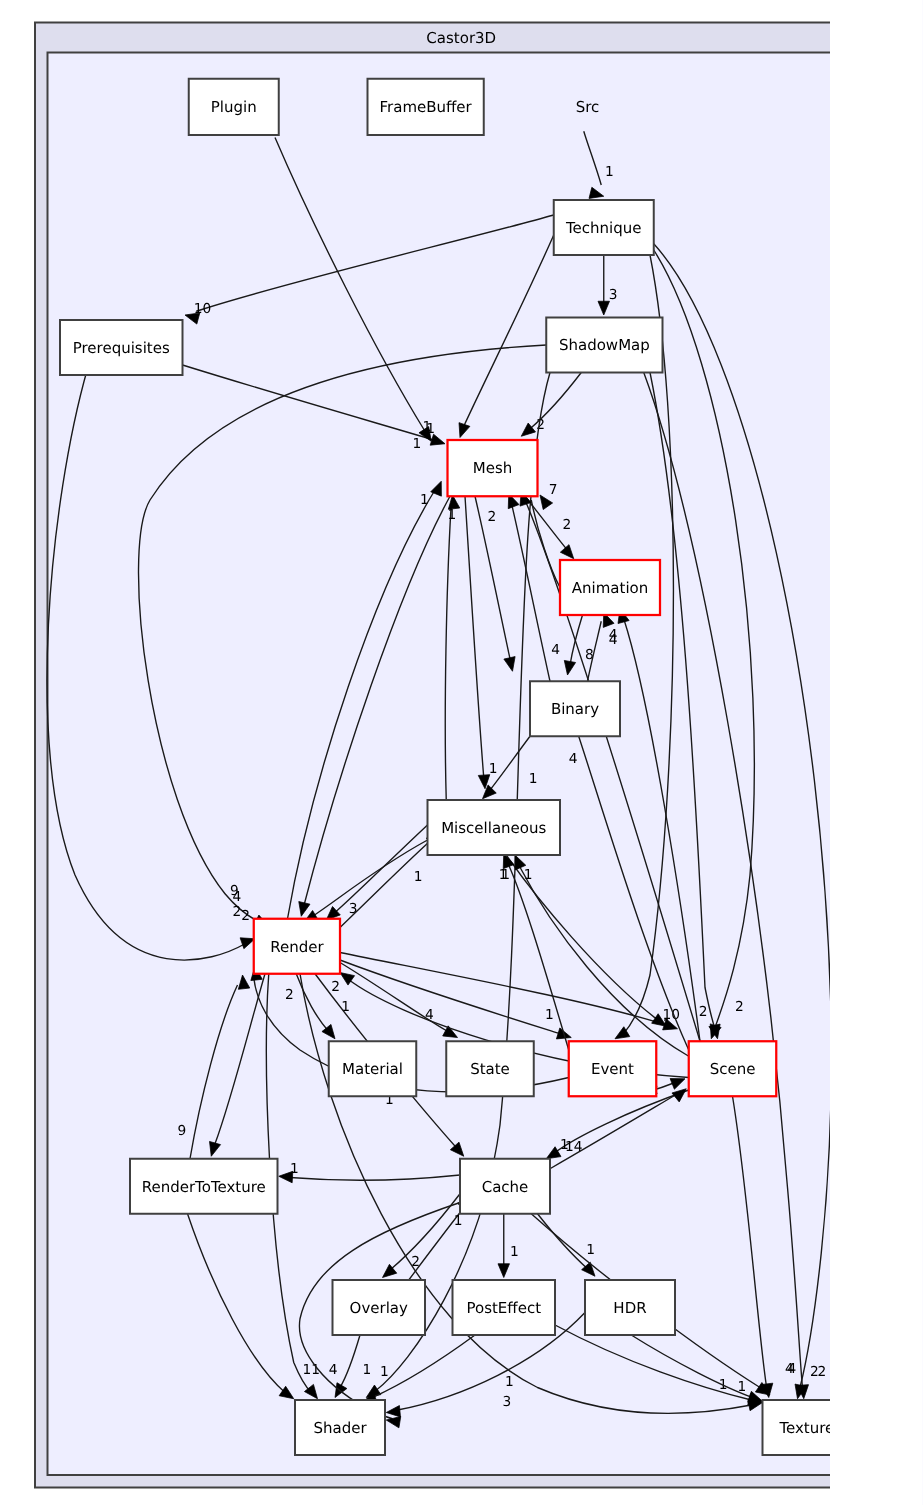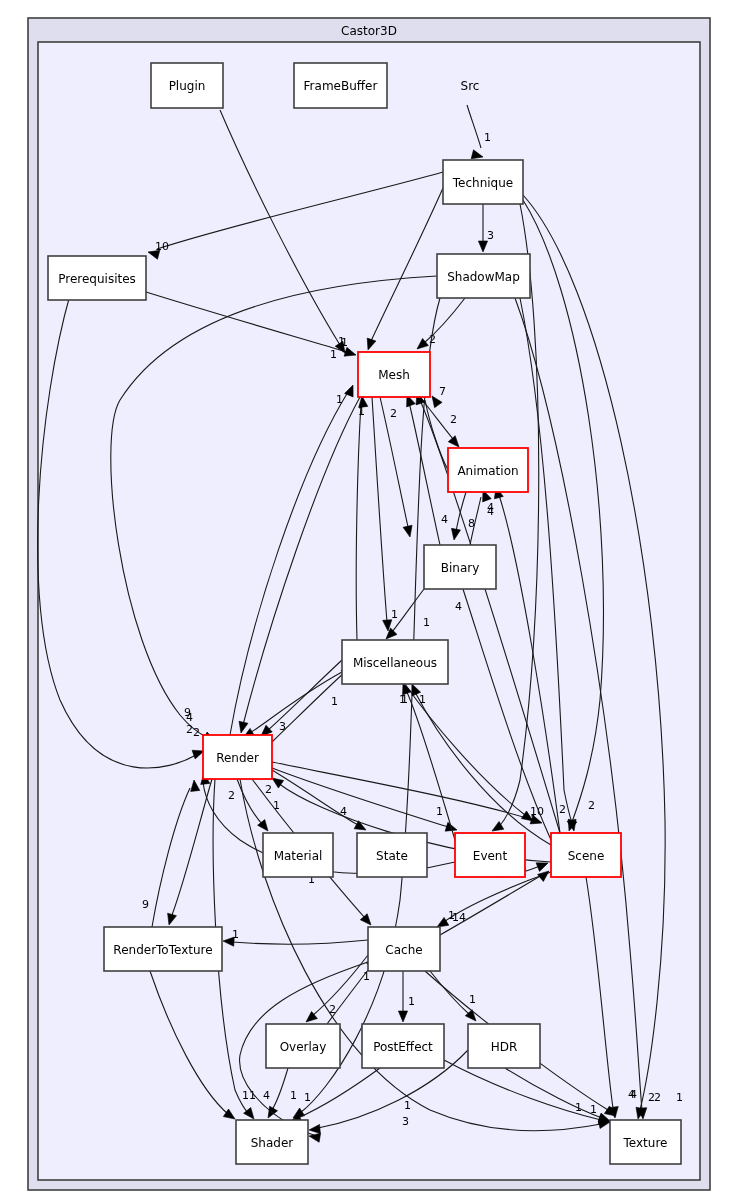--- a/index.html
+++ b/index.html
@@ -1,17 +1,17 @@
 <!DOCTYPE html>
 <html><head>
 <meta charset="utf-8">
 <style>
   html,body{margin:0;padding:0;background:#ffffff;}
   body{width:738px;height:1204px;font-family:"DejaVu Sans",sans-serif;}
-  #stage{position:relative;width:738px;height:1204px;overflow:hidden;background:#ffffff;}
+  #stage{position:relative;width:664px;height:1204px;overflow:hidden;background:#ffffff;}
   svg{display:block;}
   text{font-family:"DejaVu Sans",sans-serif;fill:#000000;}
   .node-label{font-size:12px;text-anchor:middle;dominant-baseline:middle;}
   .cluster-label{font-size:12px;text-anchor:middle;dominant-baseline:middle;}
   .edge-label{font-size:11px;text-anchor:start;dominant-baseline:middle;}
   .edge{fill:none;stroke:#191919;stroke-width:1.1;}
   .arrowhead{fill:#000000;stroke:#000000;stroke-width:0.6;}
   .nodebox{fill:#ffffff;stroke:#404040;stroke-width:1.6;}
   .nodebox.red{stroke:#ff0000;stroke-width:1.8;}
   .clusterbox{stroke:#404040;stroke-width:1.6;}

